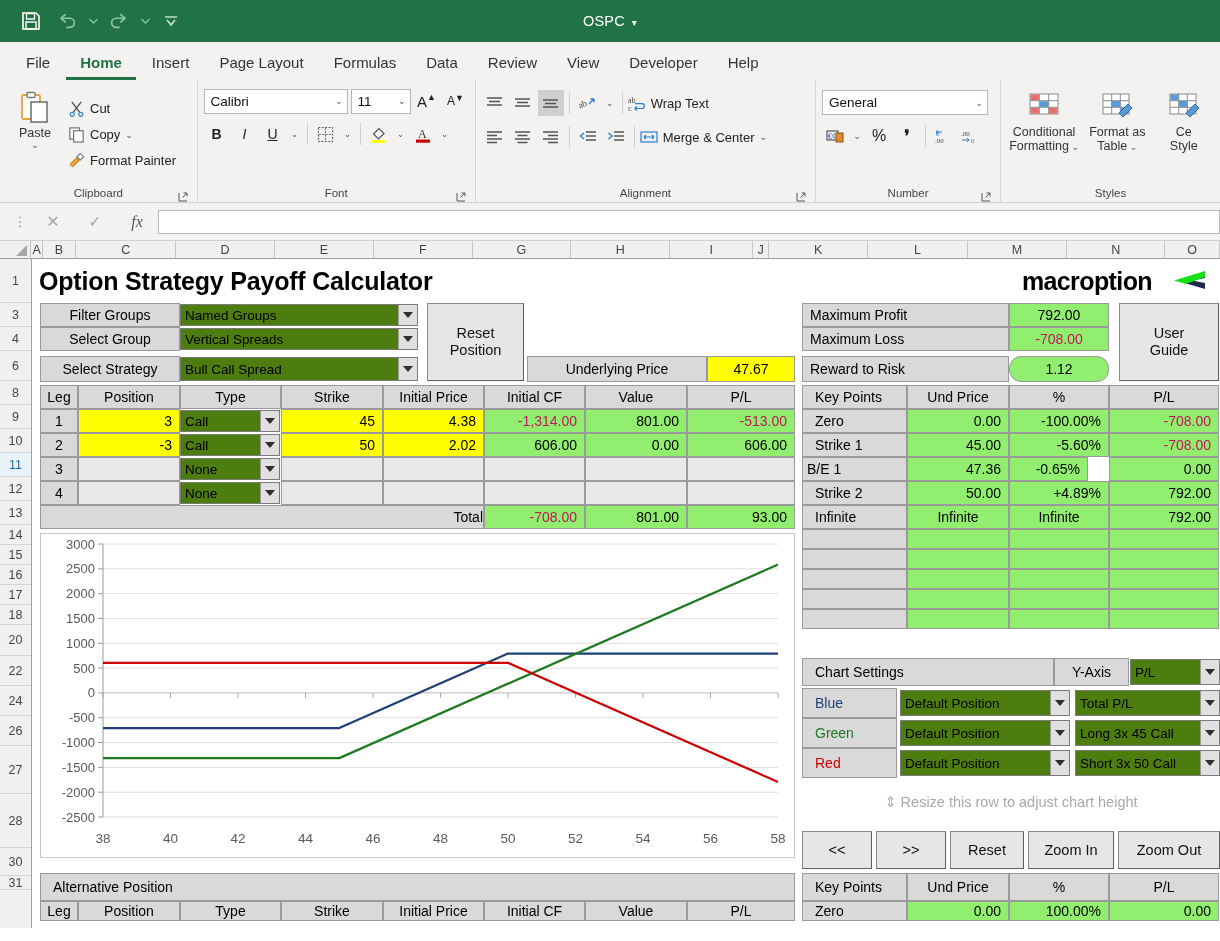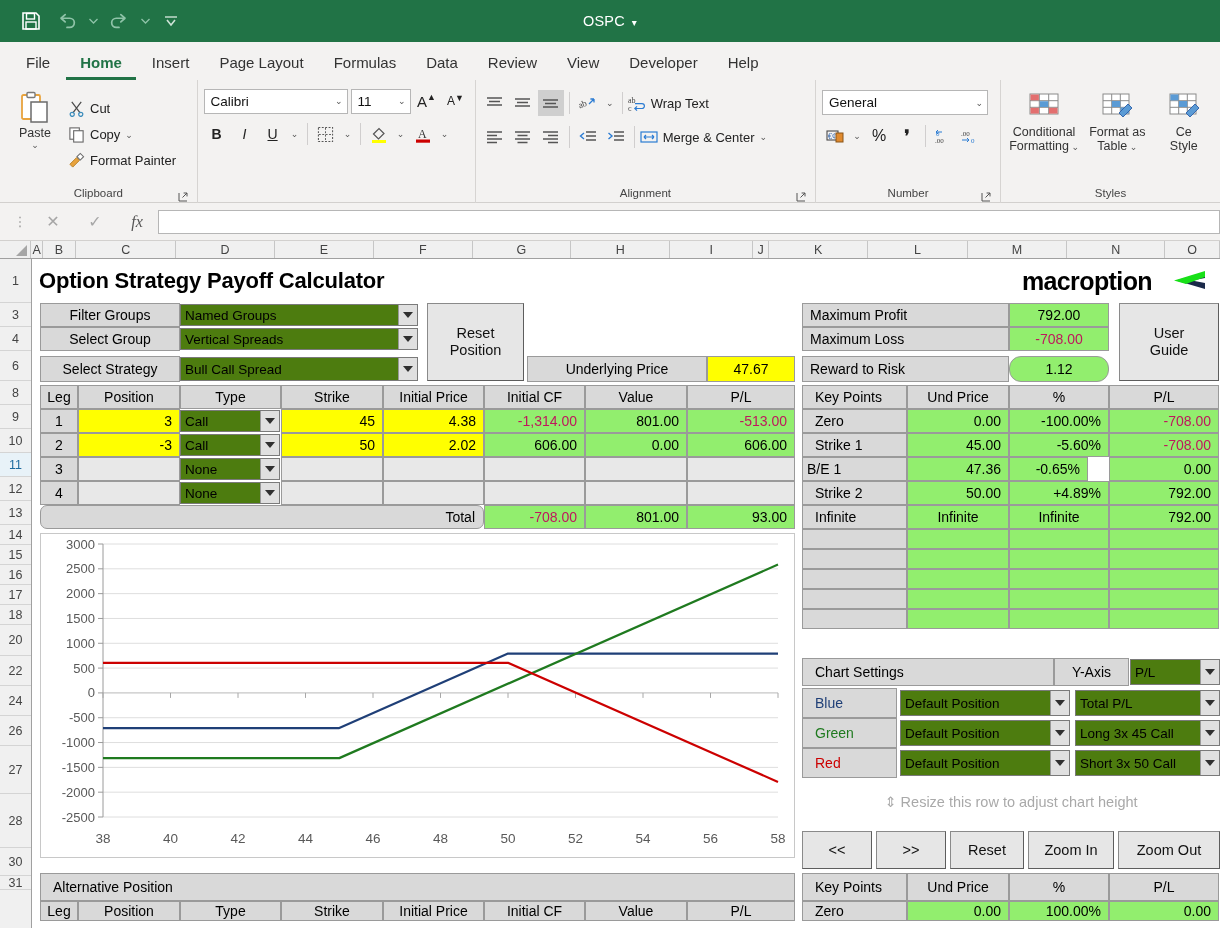--- a/index.html
+++ b/index.html
@@ -128,21 +128,21 @@
   .cell.c{ justify-content:center; }
   .cell.r{ justify-content:flex-end; padding-right:7px; }
   .cell.l{ padding-left:7px; }
   .gray{ background:#d9d9d9; }
   .grayl{ background:#e8e8e8; }
   .yellow{ background:#ffff00; }
   .green{ background:#92ee6e; }
   .bd{ border:1px solid #9a9a9a; }
   .red{ color:#be185d;text-align:center; }
 
-  .title-cell{ font-size:22px; font-weight:bold; letter-spacing:-.2px; }
+  .title-cell{ font-size:25px; font-weight:bold; letter-spacing:-.2px; }
   .brand{ font-size:25px; font-weight:bold; letter-spacing:-.6px; }
 
   .xbtn{
     position:absolute; background:#e6e6e6; border:1px solid #8a8a8a;
     border-right-color:#5d5d5d; border-bottom-color:#5d5d5d;
     display:flex;align-items:center;justify-content:center; text-align:center;
     font-size:14.5px; color:#111; cursor:pointer; line-height:1.15;
   }
   .xdd{
     position:absolute; background:#4d7c0f; border:1px solid #7a7a7a;
@@ -328,20 +328,29 @@
         <div class="icon-btn">
           <svg width="18" height="18" viewBox="0 0 18 18">
               <text x="4" y="13" font-size="12" font-family="Liberation Serif, serif" fill="#333">A</text>
               <rect x="2" y="14.5" width="14" height="3.2" fill="#cc0000"></rect>
             </svg>
         </div>
         <div class="icon-btn" style="width:14px;">
             <span class="chev">⌄</span>
           </div>
       </div>
+    </div>
+    <div class="rg-label">
+      <span>Font</span>
+      <span class="rg-launcher">
+        <svg width="12" height="12" viewBox="0 0 12 12">
+            <path d="M2 2v8h8" fill="none" stroke="#555" stroke-width="1"></path>
+            <path d="M10 2 5.5 6.5M10 2v3.4M10 2H6.6" stroke="#555" stroke-width="1" fill="none"></path>
+          </svg>
+      </span>
     </div>
   </div>
 
   <div class="rgroup align-grp">
     <div class="rg-body" style="flex-direction:column;">
       <div class="align-row" style="padding-top:4px;">
         <div class="icon-btn">
           <svg width="17" height="14" viewBox="0 0 17 14">
               <path d="M1 2h15M3 5.5h11M1 9h15" stroke="#555" stroke-width="1.3"></path>
             </svg>
@@ -676,21 +685,21 @@
       <div class="xdd" style="left:148px;top:223px;width:100px;height:22px;">
         <span class="txt">None</span>
         <span class="arw"></span>
       </div>
       <div class="cell r grayl bd" style="left:249px;top:222px;width:102px;height:24px;"></div>
       <div class="cell r grayl bd" style="left:351px;top:222px;width:101px;height:24px;"></div>
       <div class="cell r grayl bd" style="left:452px;top:222px;width:101px;height:24px;"></div>
       <div class="cell r grayl bd" style="left:553px;top:222px;width:102px;height:24px;"></div>
       <div class="cell r grayl bd" style="left:655px;top:222px;width:108px;height:24px;"></div>
 
-      <div class="cell r gray bd" style="left:8px;top:246px;width:444px;height:24px;padding-right:8px;border-radius:7px;">Total</div>
+      <div class="cell r gray bd" style="left:8px;top:246px;width:444px;height:24px;padding-right:0;">Total</div>
       <div class="cell r green bd red" style="left:452px;top:246px;width:101px;height:24px;">-708.00</div>
       <div class="cell r green bd" style="left:553px;top:246px;width:102px;height:24px;">801.00</div>
       <div class="cell r green bd" style="left:655px;top:246px;width:108px;height:24px;">93.00</div>
 
       <div class="cell l gray bd" style="left:770px;top:44px;width:207px;height:24px;">Maximum Profit</div>
       <div class="cell c green bd" style="left:977px;top:44px;width:100px;height:24px;">792.00</div>
       <div class="cell l gray bd" style="left:770px;top:68px;width:207px;height:24px;">Maximum Loss</div>
       <div class="cell c green bd red" style="left:977px;top:68px;width:100px;height:24px;">-708.00</div>
       <div class="cell l gray bd" style="left:770px;top:97px;width:207px;height:26px;">Reward to Risk</div>
       <div class="cell c green bd" style="left:977px;top:97px;width:100px;height:26px;border-radius:12px;">1.12</div>

